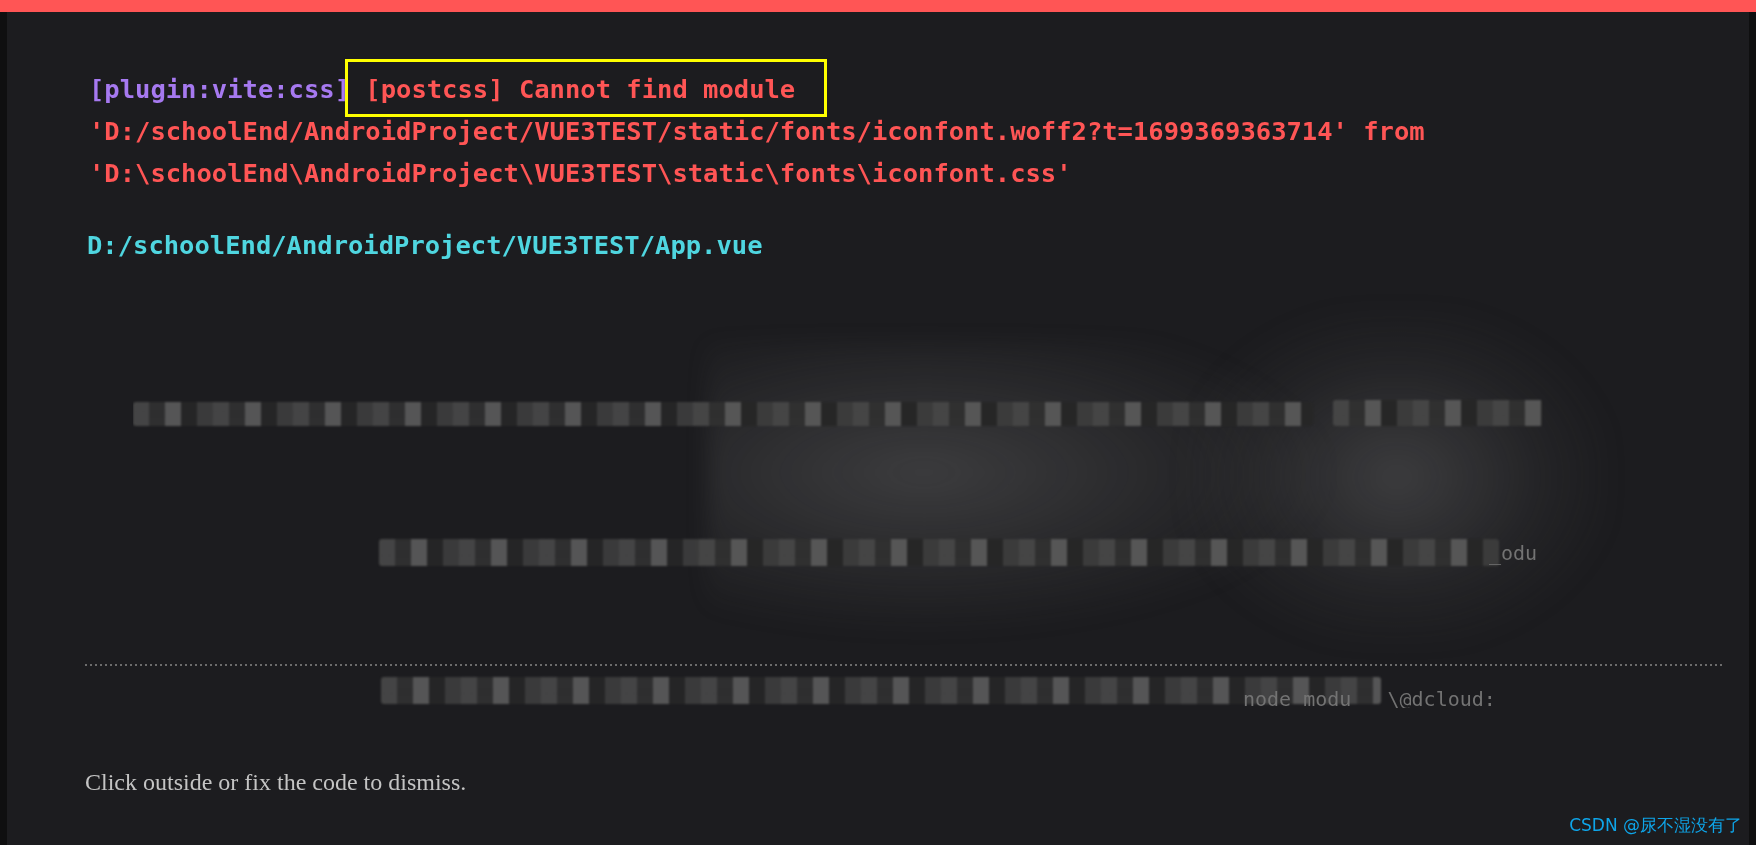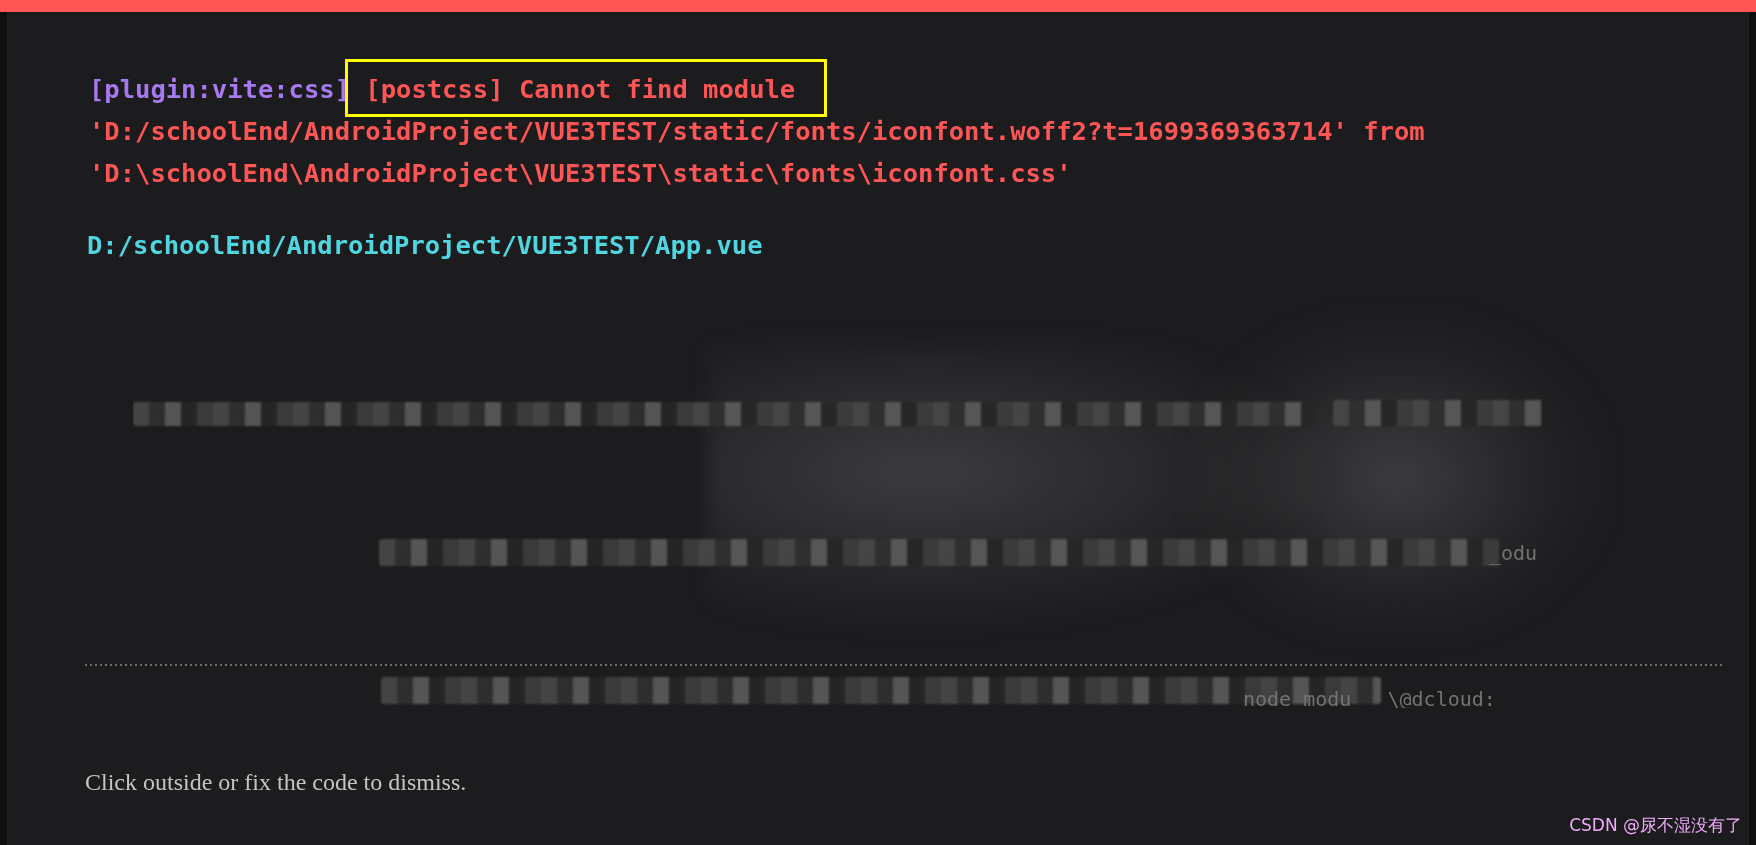--- a/index.html
+++ b/index.html
@@ -197,21 +197,21 @@
     white-space: pre-wrap;
   }
   .footer-line { display: block; font-family: Liberation Serif, serif; }
 
   .watermark {
     position: absolute;
     right: 14px;
     bottom: 8px;
     font-family: "DejaVu Sans", "Liberation Sans", sans-serif;
     font-size: 17px;
-    color: #f0abfc;
+    color: #0ea5e9;
     z-index: 60;
     white-space: pre;
   }
 </style>
 </head>
 <body>
 
 <div id="overlay">
 
   <div class="top-bar"></div>

